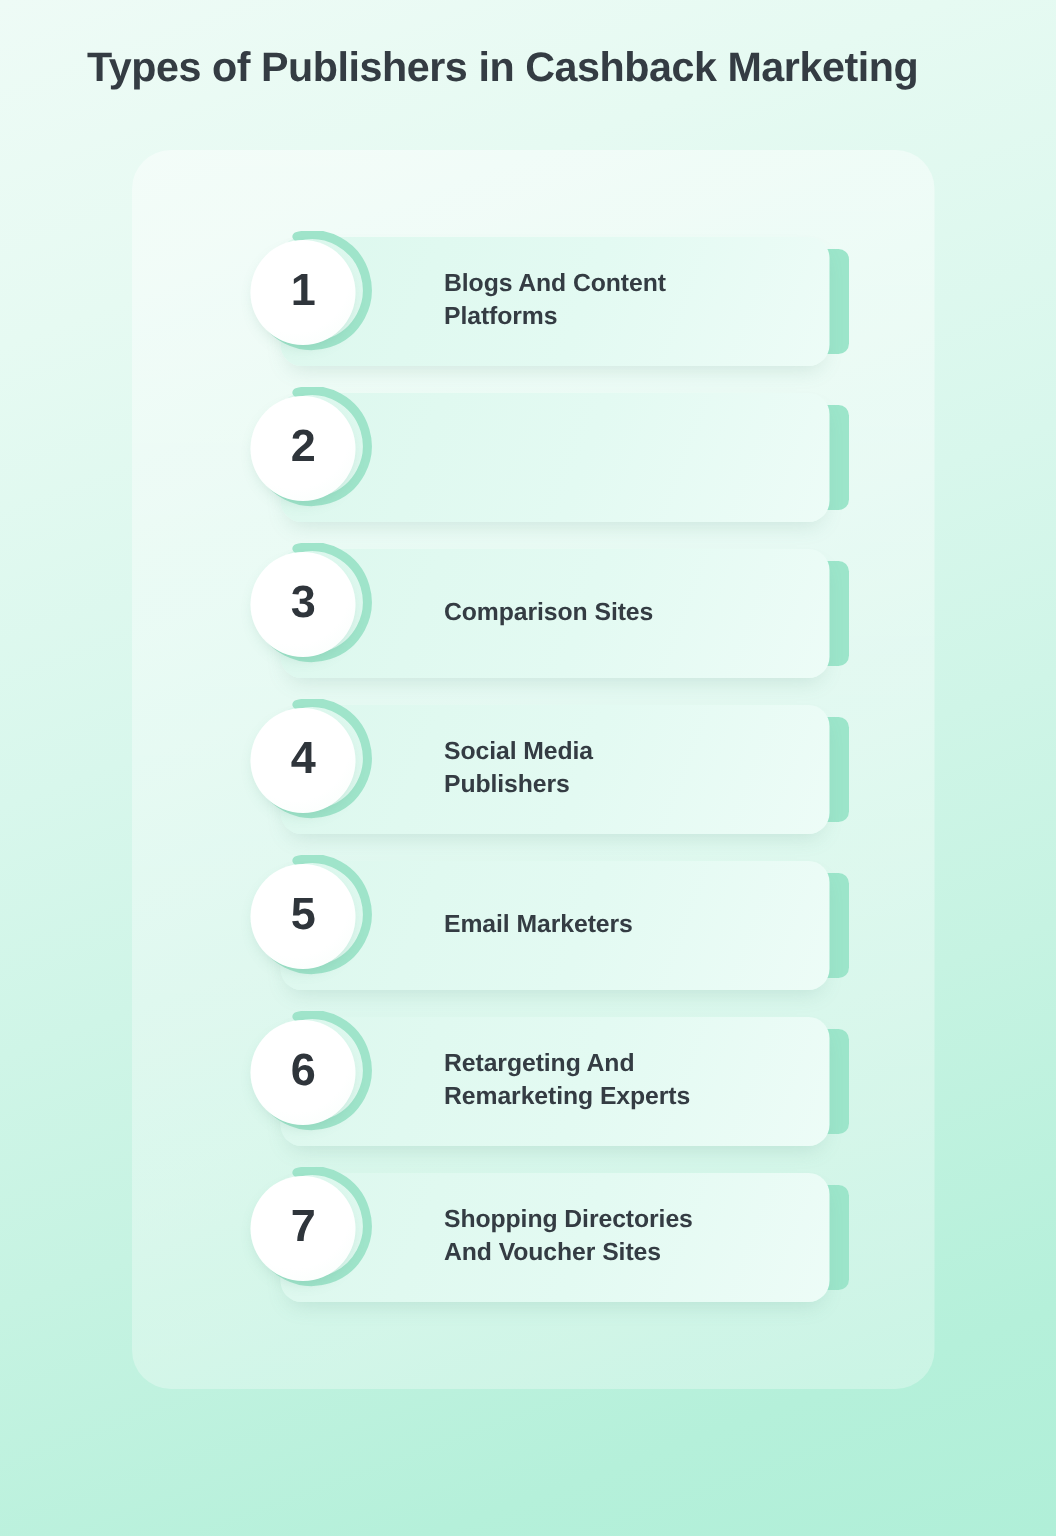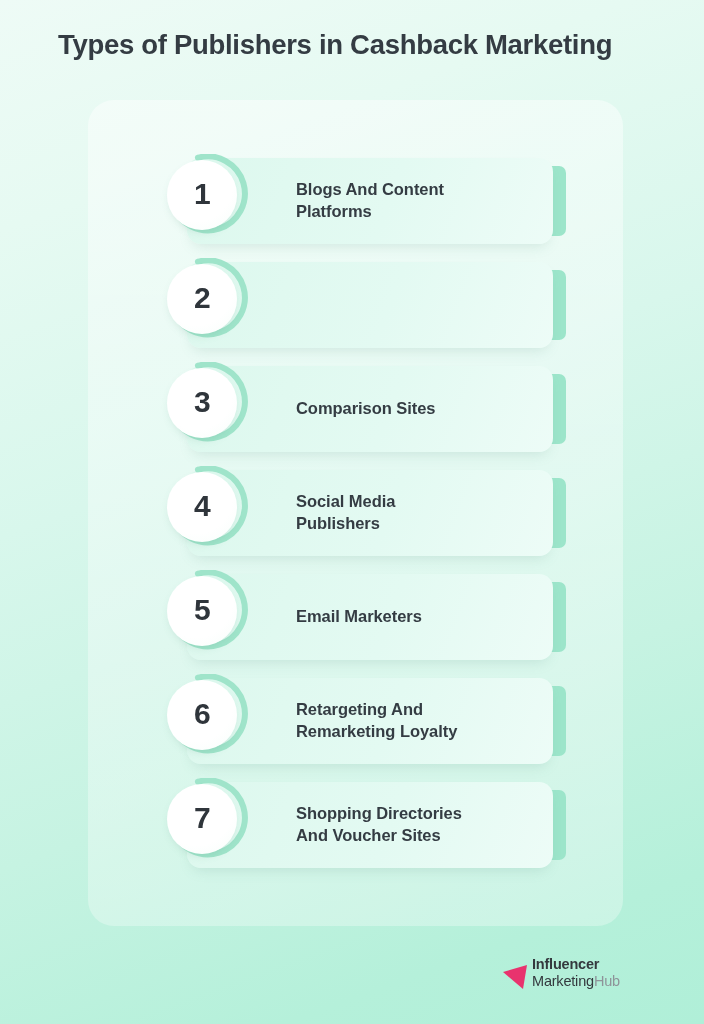--- a/index.html
+++ b/index.html
@@ -272,45 +272,32 @@
         <div class="item-card"></div>
         <div class="item-badge">
           <svg class="badge-ring" viewBox="0 0 80 80" aria-hidden="true">
             <path d="M 13.2 66.8 A 37 37 0 1 1 66.8 66.8" fill="none" stroke="#9fe4ca" stroke-width="6" stroke-linecap="round" transform="rotate(118 40 40)"></path>
           </svg>
           <div class="badge-circle">
             <span class="badge-number">6</span>
           </div>
         </div>
         <div class="item-label">Retargeting And
-Remarketing Loyalty</div>
+Remarketing Experts</div>
       </div>
       <div class="list-item" style="top: 624px;">
         <div class="item-tab"></div>
         <div class="item-card"></div>
         <div class="item-badge">
           <svg class="badge-ring" viewBox="0 0 80 80" aria-hidden="true">
             <path d="M 13.2 66.8 A 37 37 0 1 1 66.8 66.8" fill="none" stroke="#9fe4ca" stroke-width="6" stroke-linecap="round" transform="rotate(118 40 40)"></path>
           </svg>
           <div class="badge-circle">
             <span class="badge-number">7</span>
           </div>
         </div>
         <div class="item-label">Shopping Directories
 And Voucher Sites</div>
       </div>
     </div>
 
-  <div class="logo">
-    <div class="logo-mark">
-      <svg width="30" height="28" viewBox="0 0 30 28" aria-hidden="true">
-        <polygon points="1,10 25,3 21,27" fill="#e8336e"></polygon>
-      </svg>
-    </div>
-    <div class="logo-text">
-      <div class="logo-line1">Influencer</div>
-      <div class="logo-line2">
-        <span>Marketing</span><span class="logo-hub">Hub</span>
-      </div>
-    </div>
-  </div>
 
 </div>
 
 </body></html>

